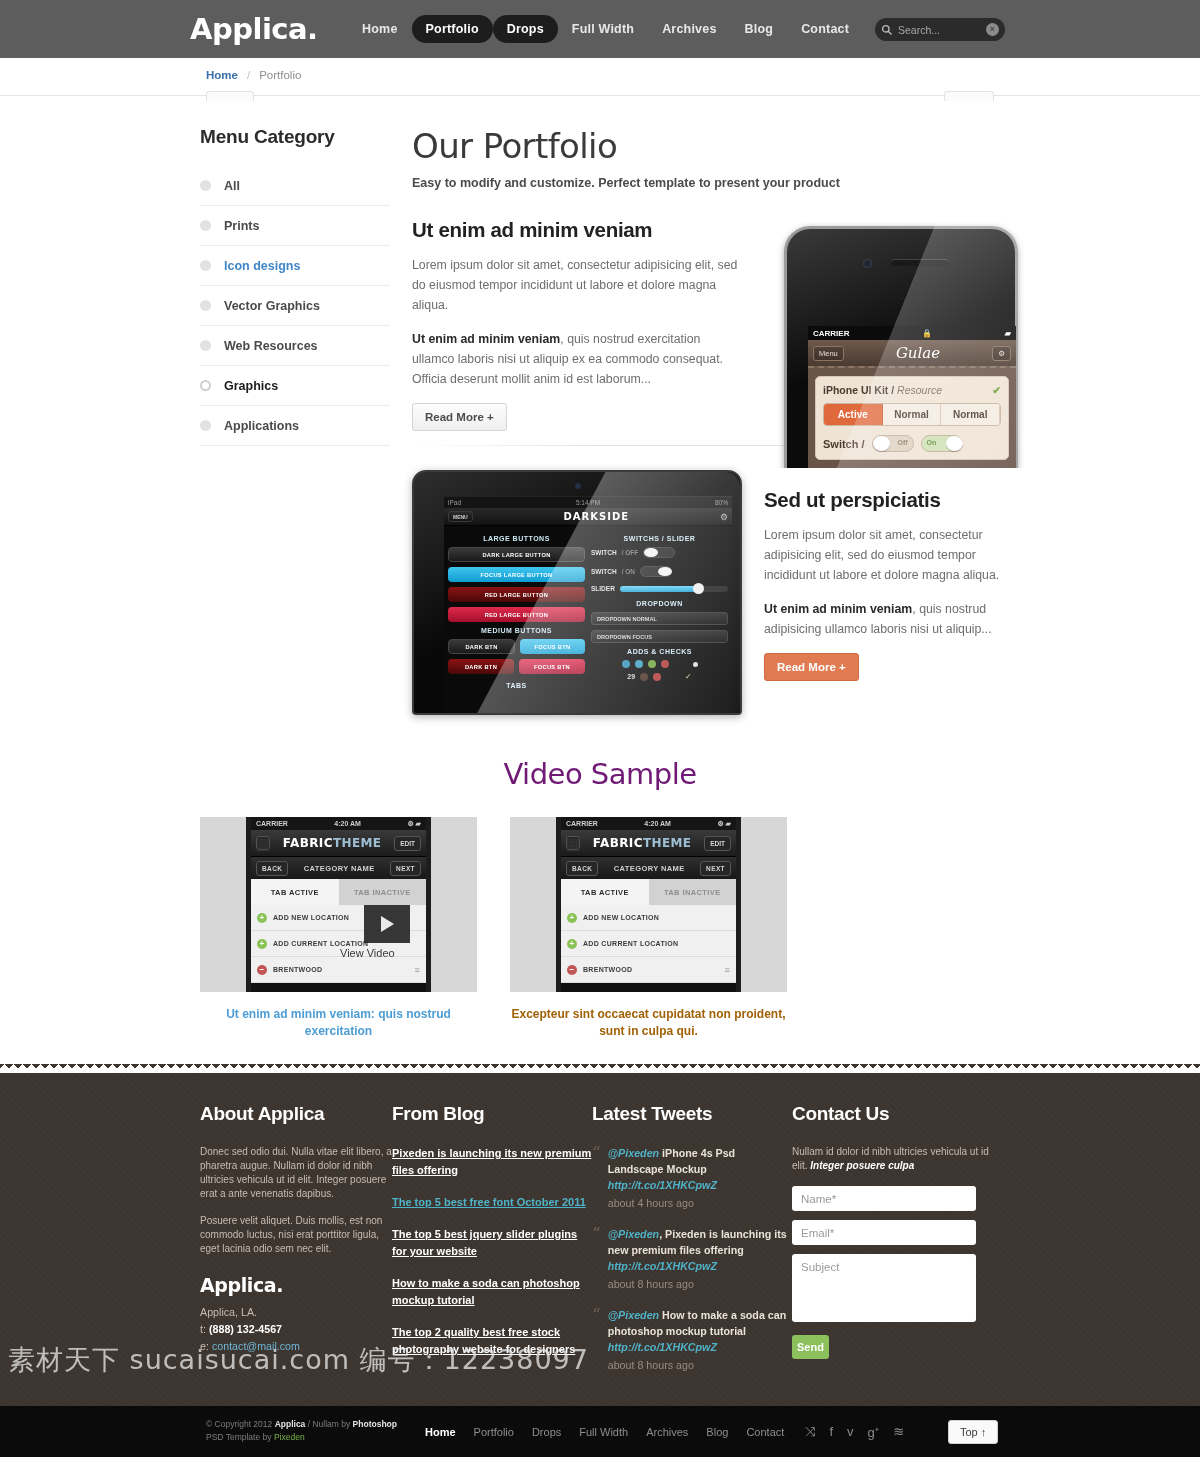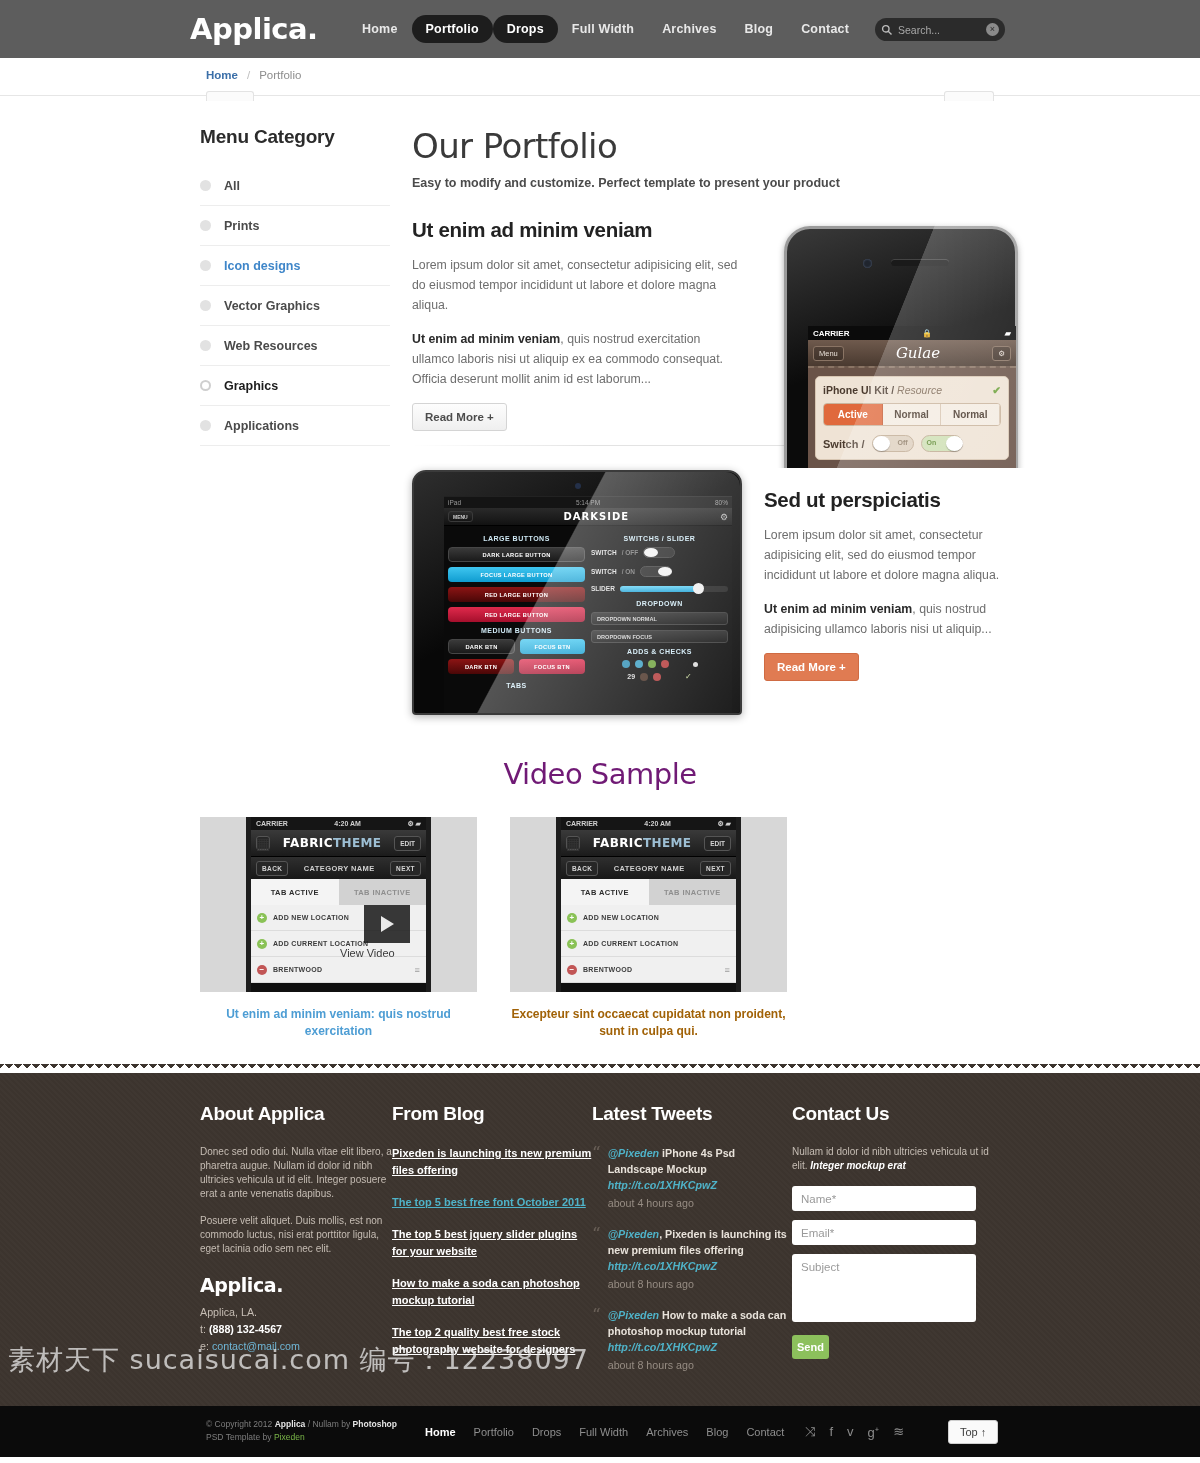--- a/index.html
+++ b/index.html
@@ -788,21 +788,21 @@
           <span class="q">“</span>
           <div class="tb">
             <span class="at">@Pixeden</span><span> How to make a soda can photoshop mockup tutorial </span><span class="url">http://t.co/1XHKCpwZ</span>
             <span class="ago">about 8 hours ago</span>
           </div>
         </div>
       </div>
 
       <div class="fcol c4">
         <h3>Contact Us</h3>
-        <p><span>Nullam id dolor id nibh ultricies vehicula ut id elit. </span><i style="color:#fff;font-weight:bold">Integer mockup erat</i></p>
+        <p><span>Nullam id dolor id nibh ultricies vehicula ut id elit. </span><i style="color:#fff;font-weight:bold">Integer posuere culpa</i></p>
         <input class="f-input" placeholder="Name*" style="">
         <input class="f-input" placeholder="Email*" style="">
         <textarea class="f-area" placeholder="Subject" style=""></textarea>
         <button class="btn-green">Send</button>
       </div>
 
     </div>
   </div>
 
   <div class="bottombar">

